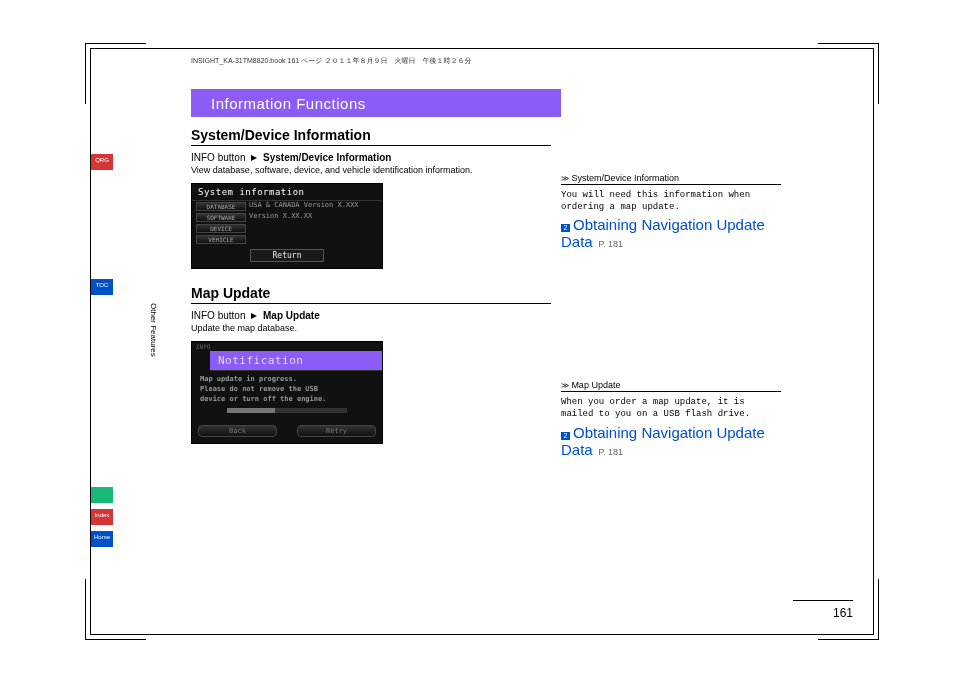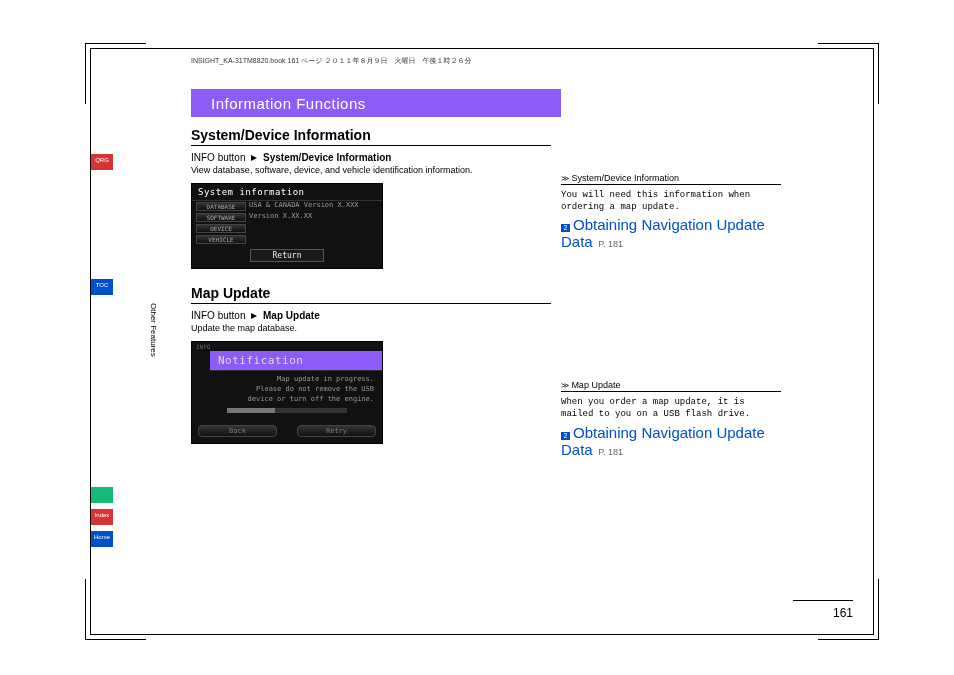--- a/index.html
+++ b/index.html
@@ -174,25 +174,26 @@
   }
   .shot2 { height: auto; }
   .shot2 .title {
     background: #8b5cf6;
     color: #ddd;
     font-size: 11px;
     padding: 3px 8px;
     margin-left: 18px;
   }
   .shot2 .body {
-    text-align: right;
+    text-align: left;
     color: #999;
     font-size: 7px;
     padding: 4px 8px 2px;
     line-height: 1.4;
+    font-weight: bold;
   }
   .shot2 .progress {
     margin: 4px auto 10px;
     width: 120px;
     height: 5px;
     background: #333;
   }
   .shot2 .progress i { display:block; height:100%; width:40%; background:#777; }
   .shot2 .fbtns {
     display: flex;

